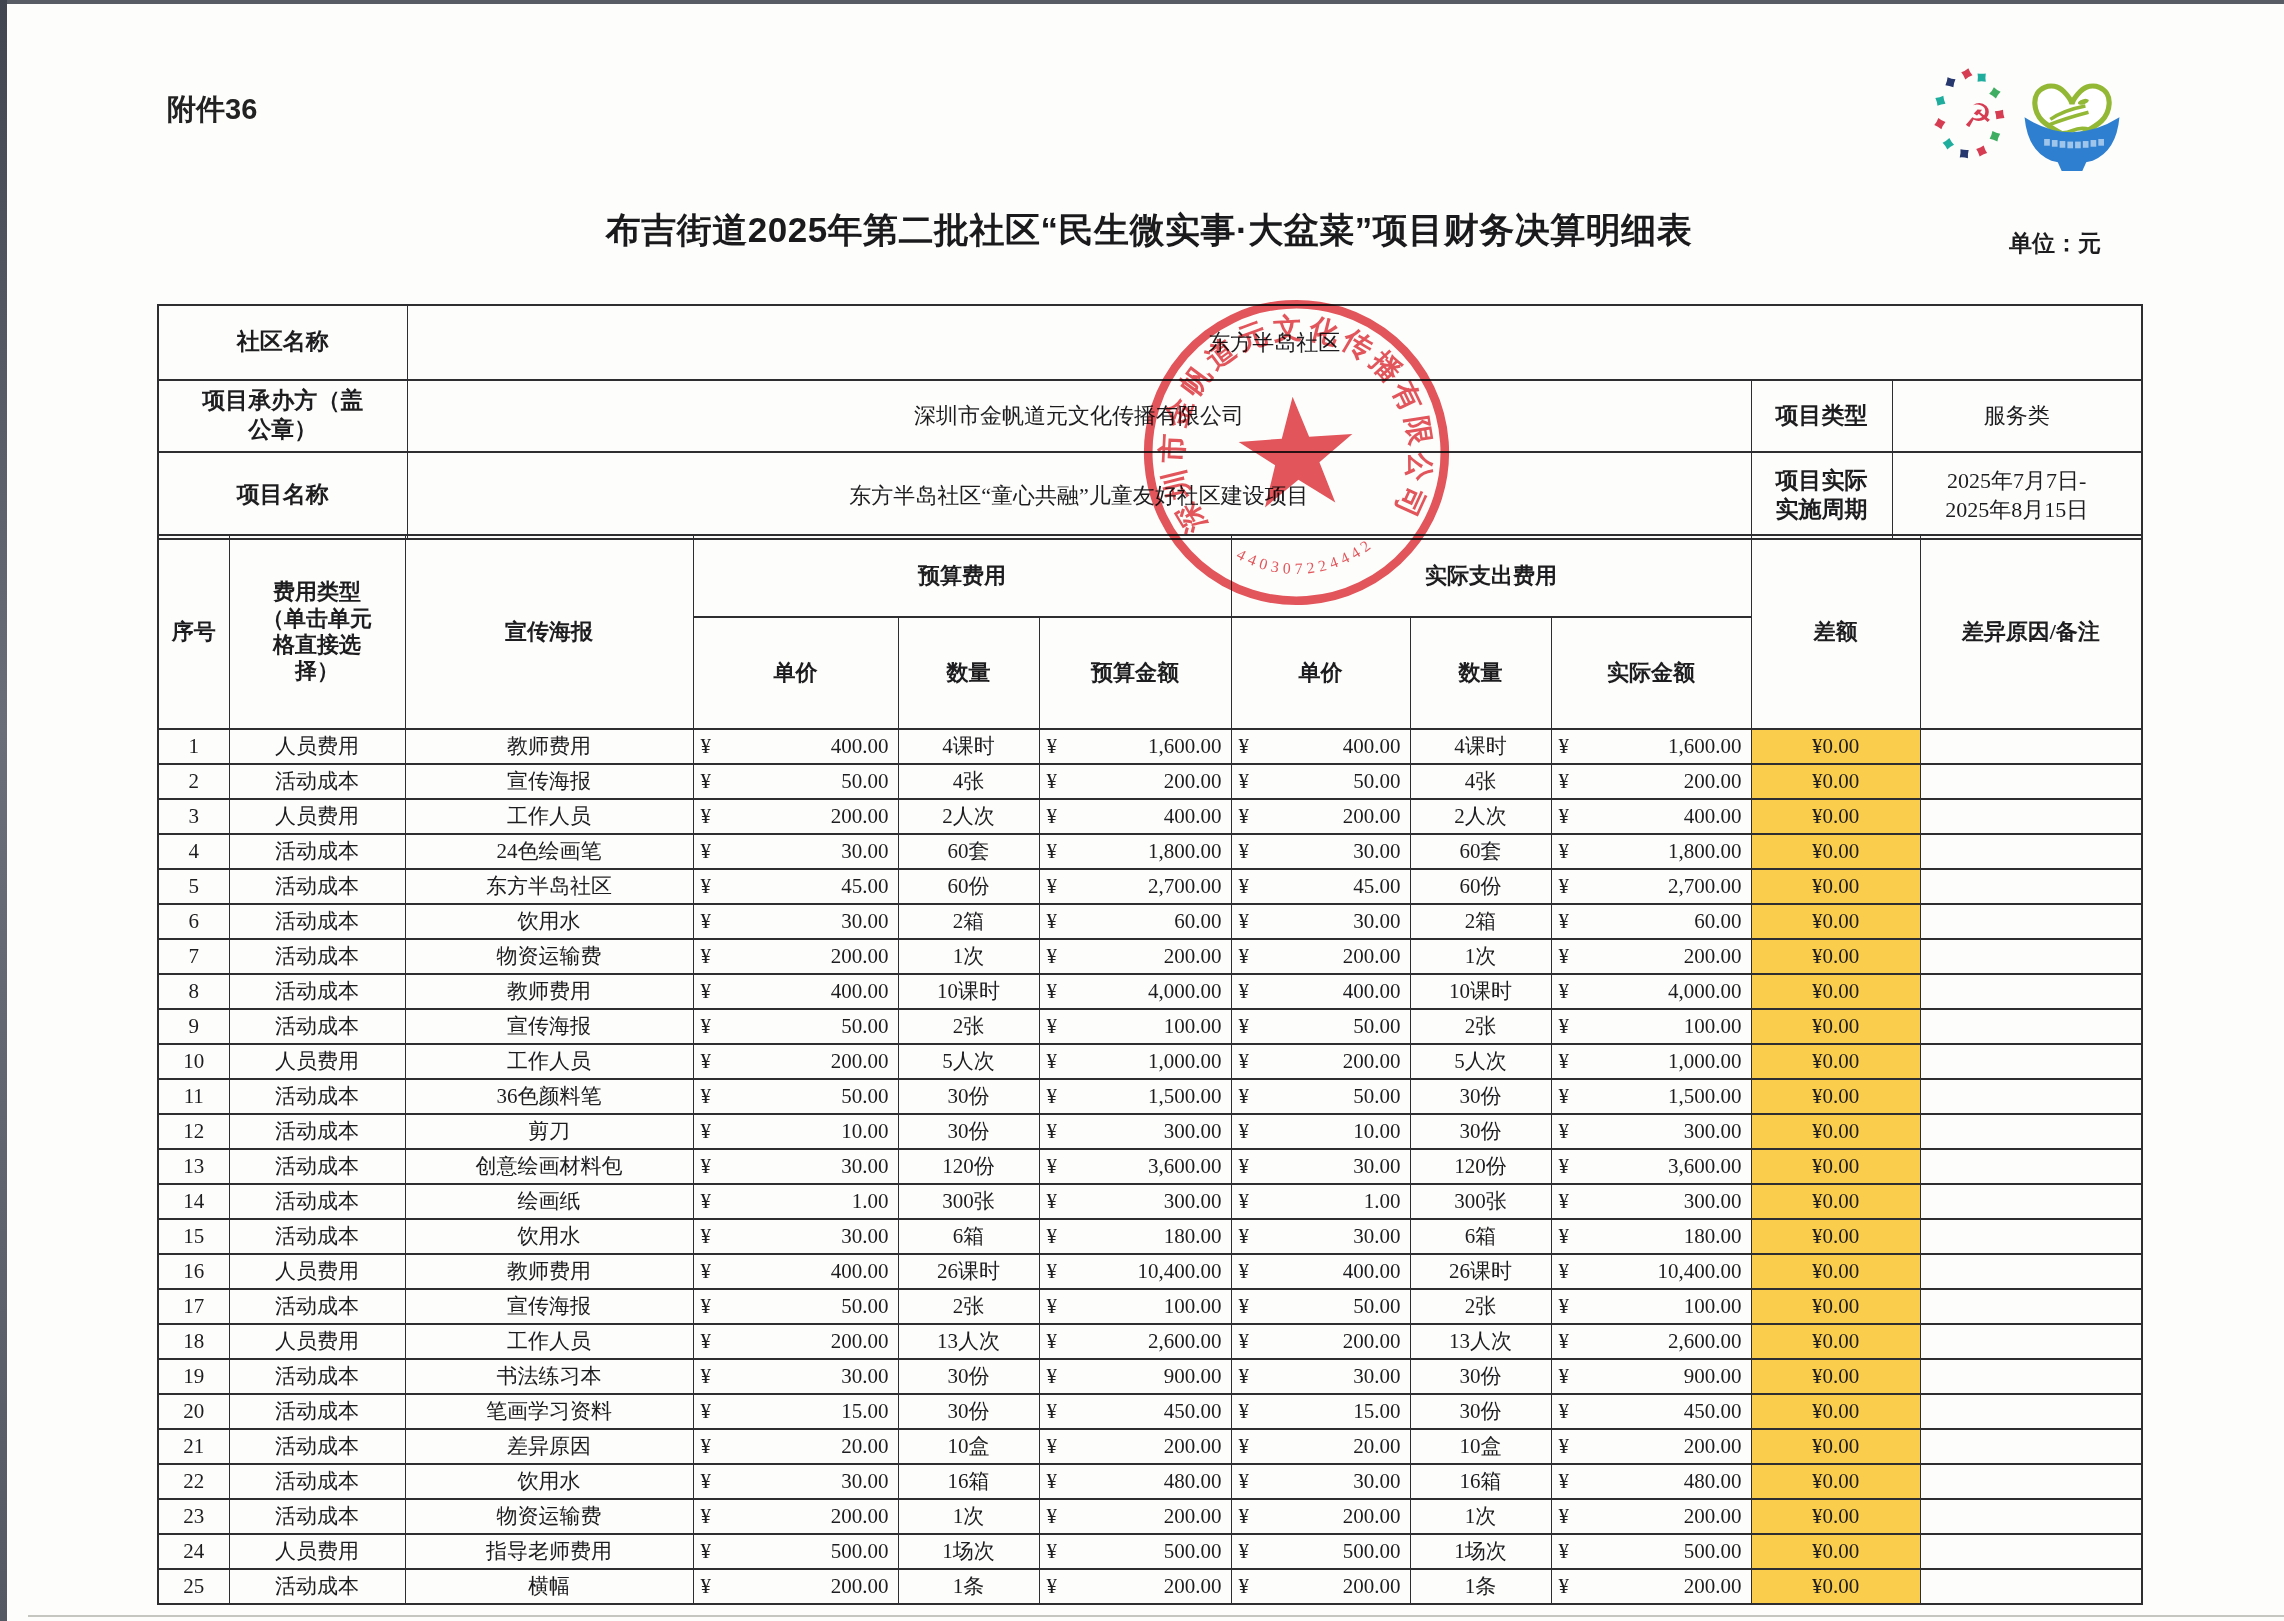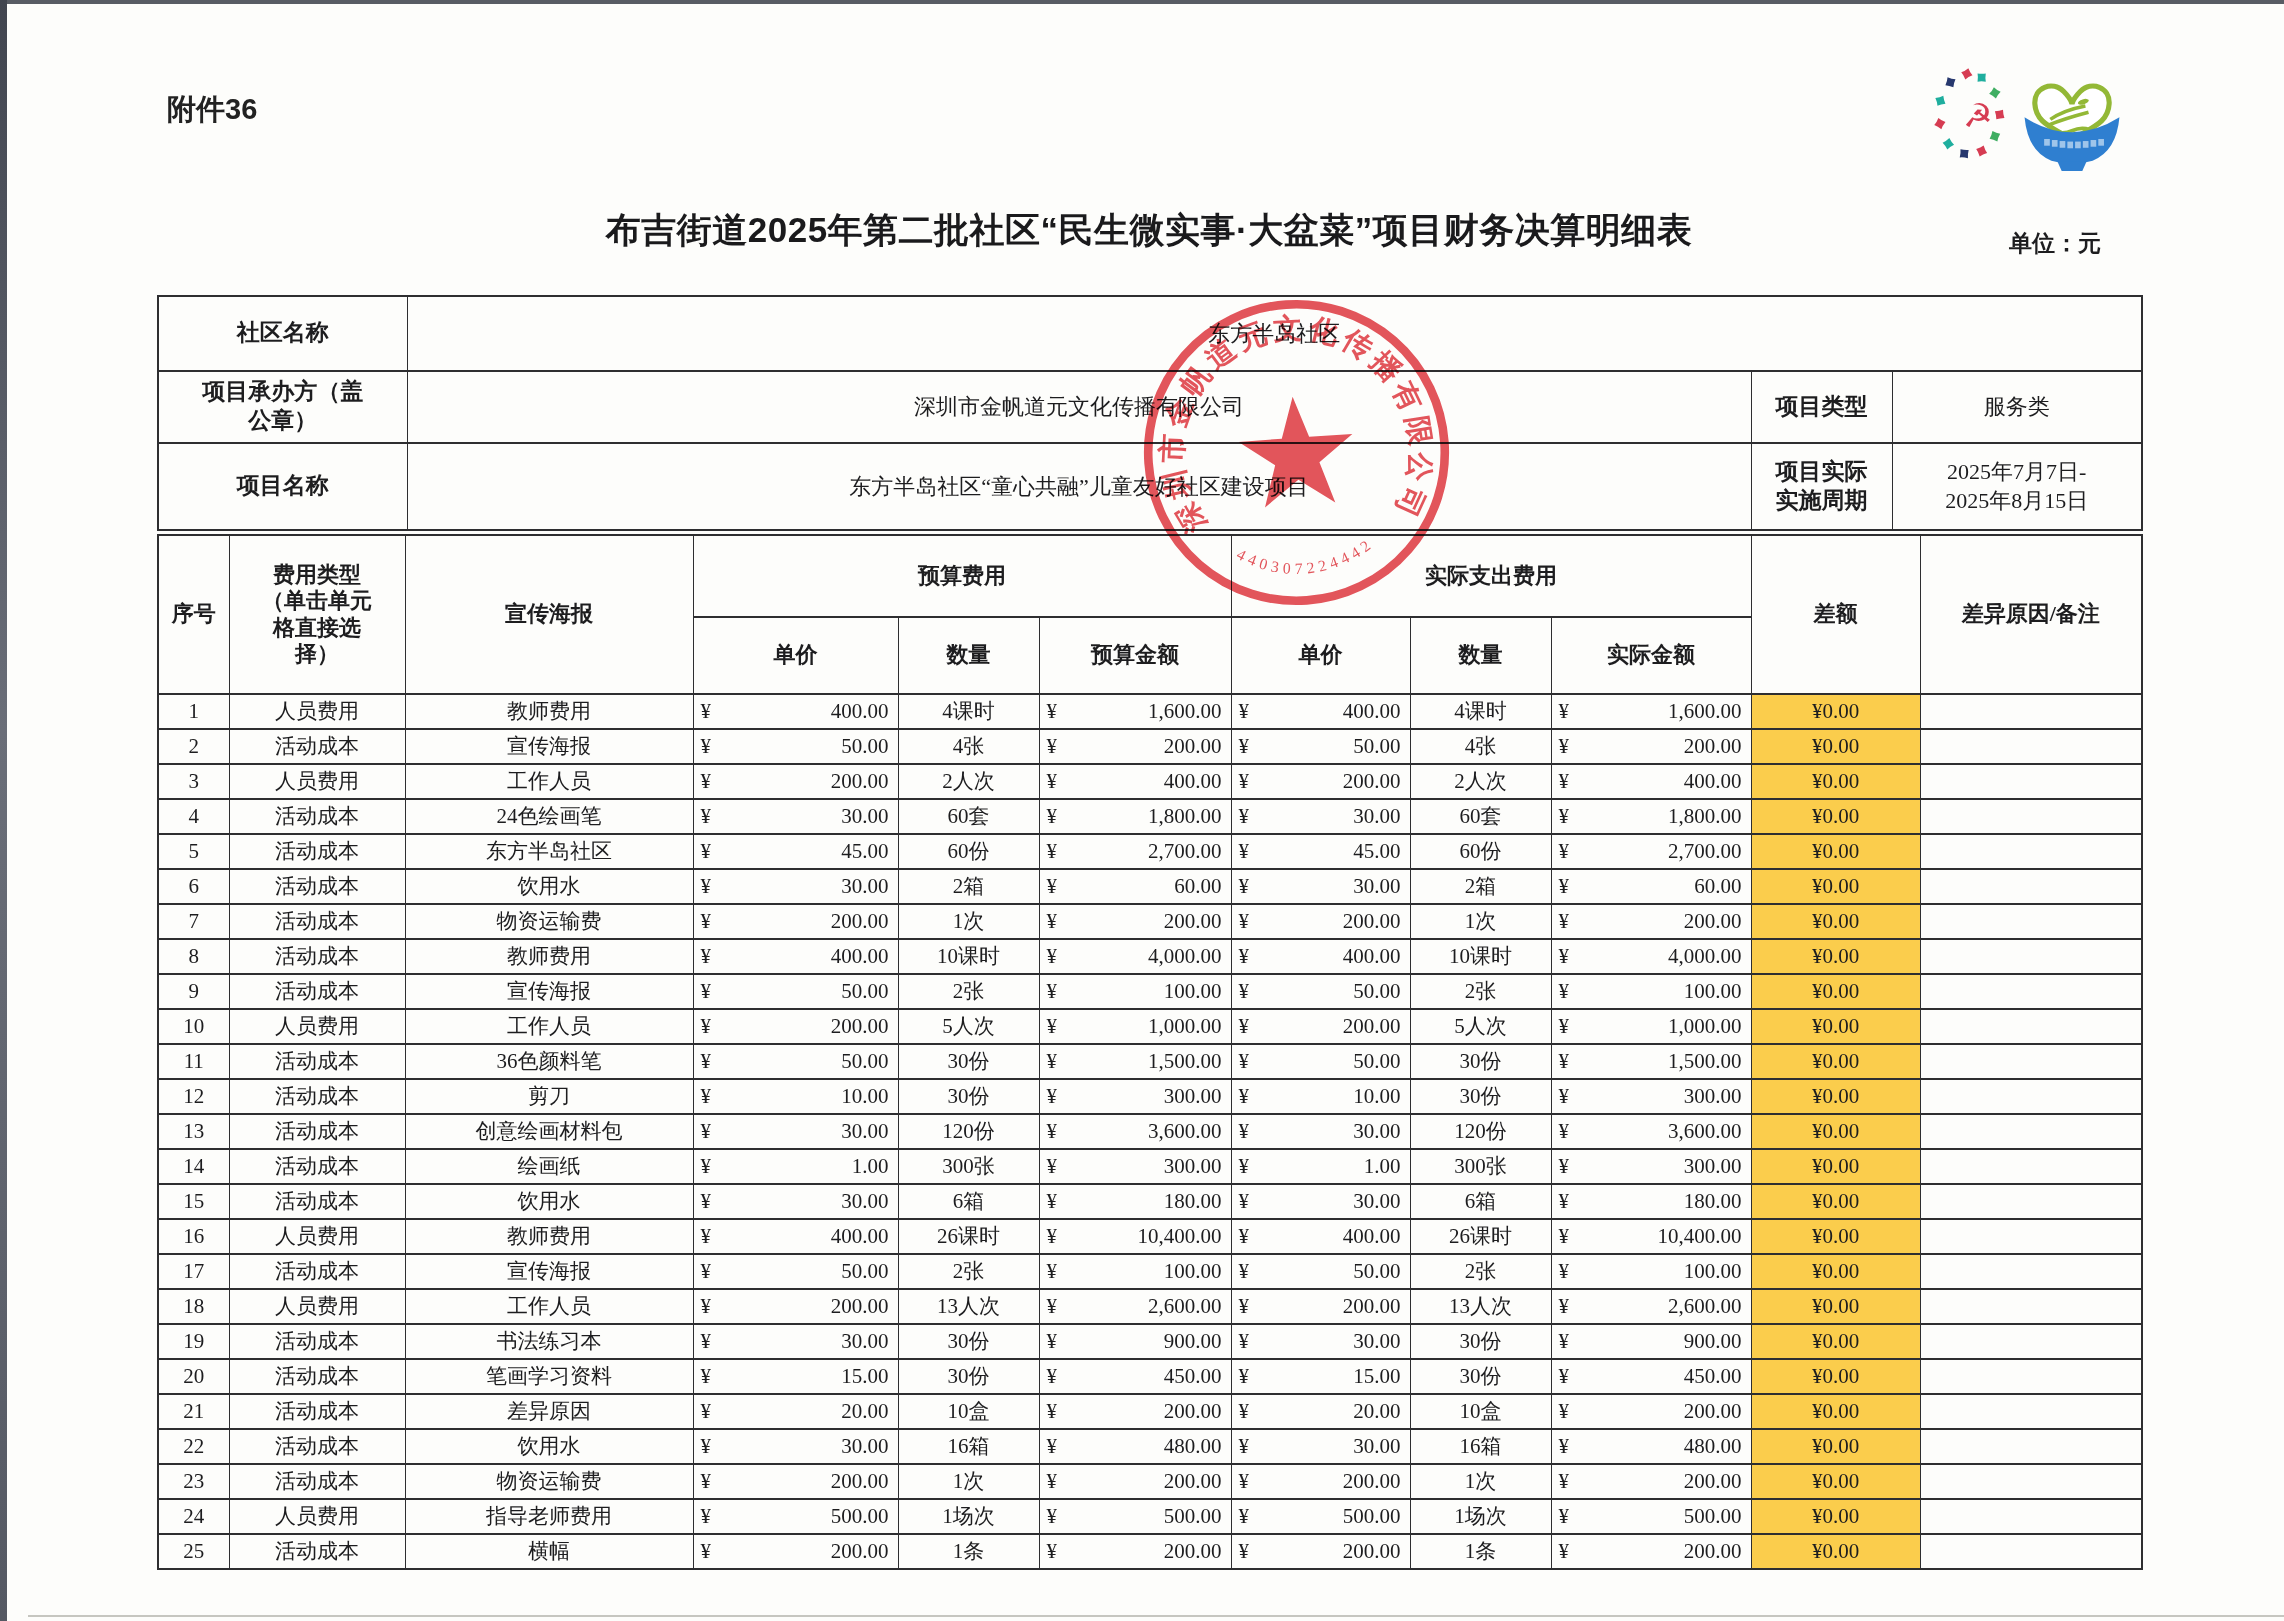--- a/index.html
+++ b/index.html
@@ -18,29 +18,29 @@
     font-weight:bold;font-size:29px;color:#222;}
   .doc-title{position:absolute;left:157px;top:199px;width:1984px;text-align:center;
     font-family:"Liberation Sans","DejaVu Sans",sans-serif;font-weight:bold;font-size:35px;color:#1a1a1c;letter-spacing:0.5px;margin-top:8px;}
   .unit-label{position:absolute;left:157px;top:228px;width:1944px;text-align:right;
     font-weight:bold;font-size:23px;}
 
   
   table{border-collapse:collapse;table-layout:fixed;}
   td,th{border:1.5px solid #2e2e30;border-top-width:2px;border-bottom-width:2px;
     text-align:center;vertical-align:middle;padding:0;overflow:hidden;}
-  .info-table{position:absolute;left:157px;top:295px;width:1984px;border:2.5px solid #2e2e30;}
+  .info-table{position:absolute;left:157px;top:304px;width:1984px;border:2.5px solid #2e2e30;}
   .info-table td{font-size:22px;}
   .info-table .lbl{font-weight:bold;font-size:23px;white-space:pre-line;line-height:1.25;}
   .ir1{height:75px;} .ir2{height:72px;} .ir3{height:87px;}
   .pre{white-space:pre-line;line-height:1.3;}
 
   .main-table{position:absolute;left:157px;top:534px;width:1984px;border:2.5px solid #2e2e30;}
   .main-table th{font-size:22px;font-weight:bold;line-height:1.2;}
-  .hA{height:82px;} .hB{height:77px;}
+  .hA{height:82px;} .hB{height:112px;}
   .main-table td{font-size:21px;height:33px;line-height:1.05;}
   .c-seq{font-size:20px;}
   .c-diff{background:var(--diff-bg,#fbcd4c);font-size:20px;}
   .money{display:flex;justify-content:space-between;align-items:baseline;padding:0 9px 0 7px;}
   .money .yen{font-size:21px;}
 
   
   .seal{position:absolute;left:1134px;top:290px;mix-blend-mode:multiply;opacity:.87;
     transform:rotate(-4deg);}
 

